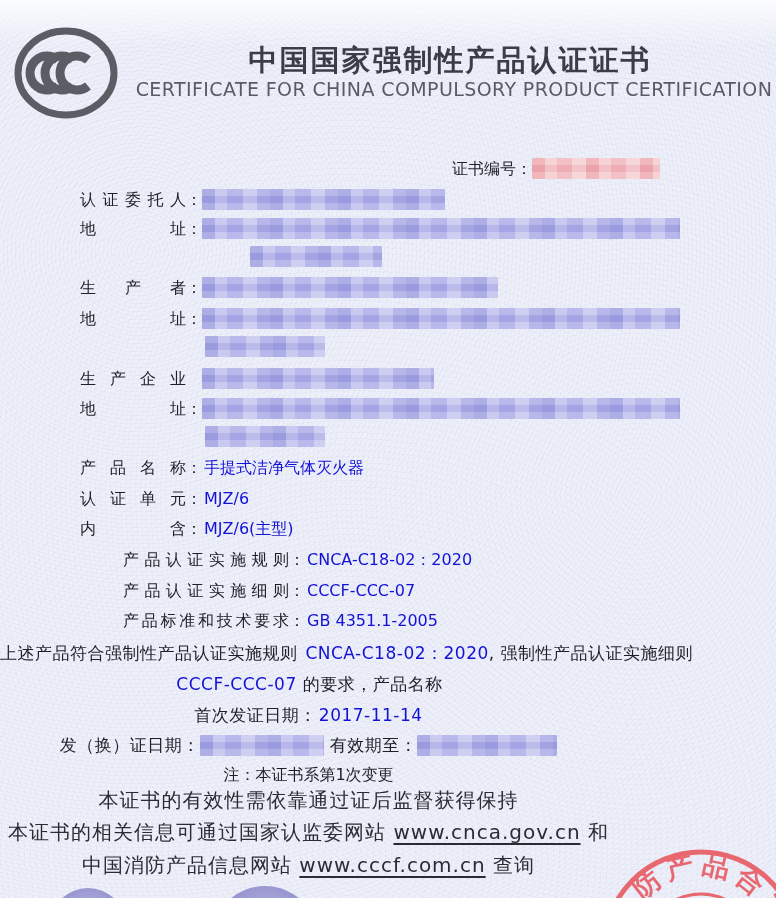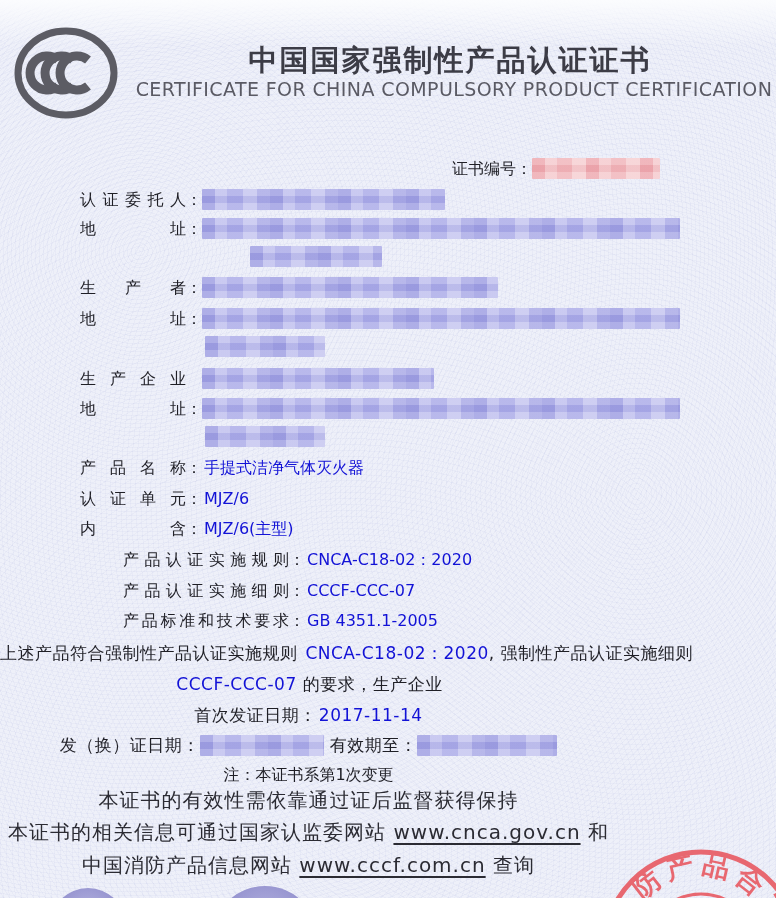--- a/index.html
+++ b/index.html
@@ -114,21 +114,21 @@
   </div>
 
   <div class="abs row" style="left:80px;top:610px;">
     <span class="lbl w166">产品标准和技术要求</span><span class="colon">：</span><span class="val">GB 4351.1-2005</span>
   </div>
 
   <div class="crow f17" style="top:642px;">
     <span>上述产品符合强制性产品认证实施规则 </span><span class="val">CNCA-C18-02：2020</span><span>, 强制性产品认证实施细则</span>
   </div>
   <div class="crow f17" style="top:673px;">
-    <span class="val">CCCF-CCC-07</span><span> 的要求，生产企业</span>
+    <span class="val">CCCF-CCC-07</span><span> 的要求，产品名称</span>
   </div>
 
   <div class="crow f17" style="top:704px;">
     <span>首次发证日期：</span><span class="val">2017-11-14</span>
   </div>
   <div class="crow f17" style="top:734px;">
     <span>发（换）证日期：</span><span class="redact" style="width:124px;"></span>
     <span>有效期至：</span><span class="redact" style="width:140px;"></span>
   </div>
   <div class="crow f16" style="top:764px;">注：本证书系第1次变更</div>

